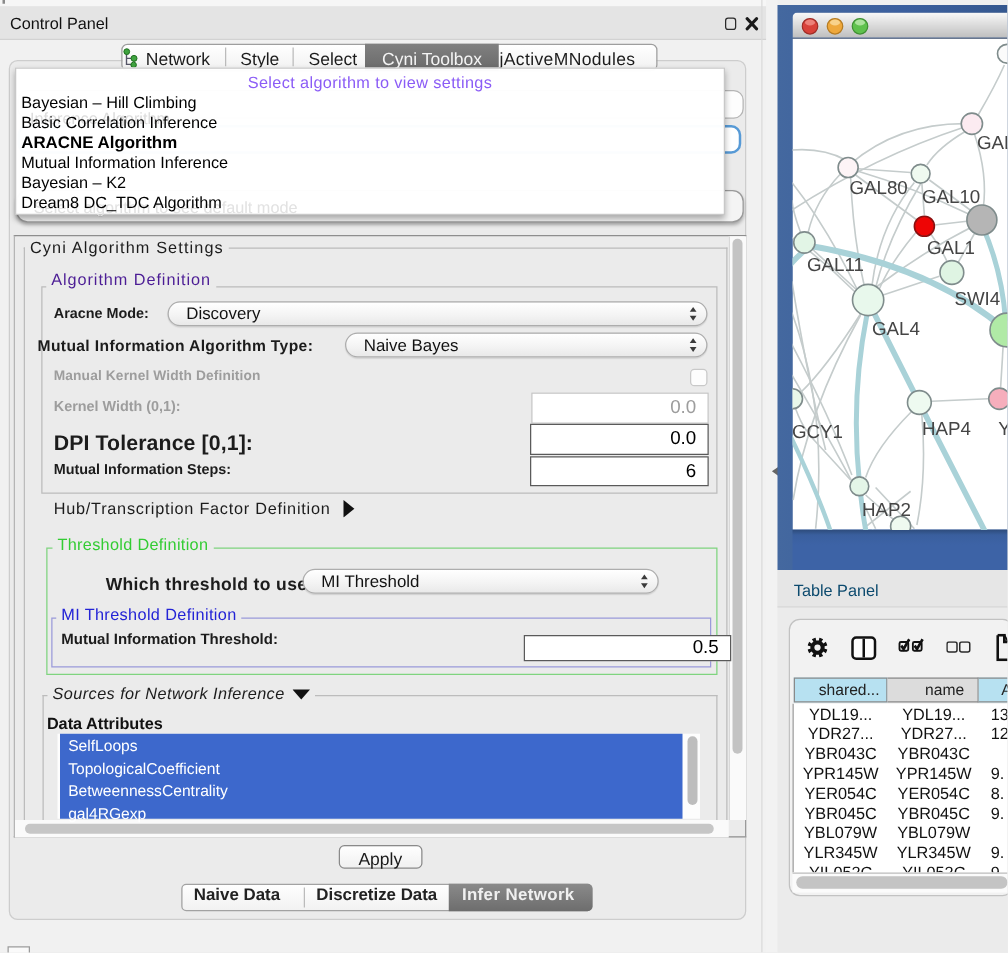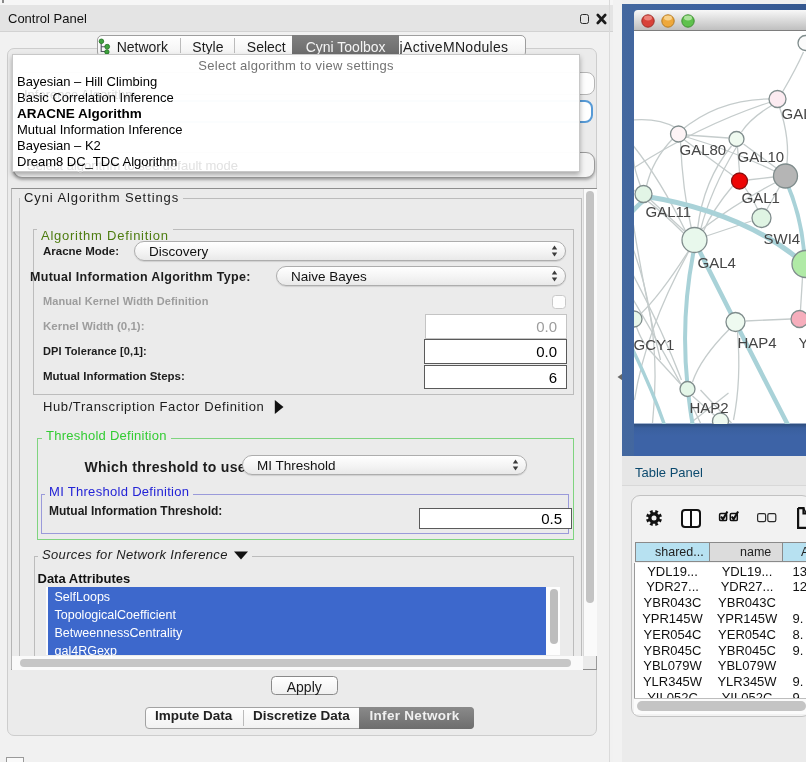--- a/index.html
+++ b/index.html
@@ -65,21 +65,21 @@
 <div class="abs" style="left:583px;top:189px;width:13.5px;height:467px;background:#fafafa;border-left:1px solid #d8d8d8;"></div>
 <div class="abs" style="left:585.5px;top:190.5px;width:8.5px;height:412px;background:#c3c3c3;border-radius:4.5px;"></div>
 
 <div class="abs" style="left:12px;top:656px;width:571px;height:13.5px;background:#fafafa;"></div>
 <div class="abs" style="left:20px;top:658.5px;width:551px;height:8.5px;background:#c6c6c6;border-radius:4.5px;"></div>
 
 <div class="abs" style="left:19px;top:198px;width:563px;height:458px;border:1px solid #bcbcbc;border-bottom:none;"></div>
 <div class="gtitle" style="left:20px;top:190px;letter-spacing:0.9px;">Cyni Algorithm Settings</div>
 
 <div class="abs" style="left:33px;top:229px;width:541px;height:166px;border:1px solid #bcbcbc;"></div>
-<div class="gtitle" style="left:37px;top:228px;color:#4d7c0f;letter-spacing:0.75px;">Algorithm Definition</div>
+<div class="gtitle" style="left:37px;top:216px;color:#4c1d95;letter-spacing:0.75px;">Algorithm Definition</div>
 
 <div class="lbl" style="position:absolute;left:43px;top:245px;font-size:11.5px;">Aracne Mode:</div>
 <div class="combo" style="left:134px;top:241px;width:432px;height:20px;">
     <span class="ctext">Discovery</span>
   <svg class="spin" style="right:7px;width:7px;height:12px;" viewBox="0 0 7 12">
       <path d="M3.5 0.5 L6.2 4.4 L0.8 4.4 Z" fill="#3a3a3a"></path>
       <path d="M3.5 11.5 L6.2 7.6 L0.8 7.6 Z" fill="#3a3a3a"></path>
     </svg>
 </div>
 
@@ -93,21 +93,21 @@
 </div>
 
 <div class="lbl dis" style="position:absolute;left:43px;top:295px;font-size:11px;letter-spacing:0.1px;">Manual Kernel Width Definition</div>
 <div class="abs" style="left:551.5px;top:294.5px;width:14px;height:14px;background:#fdfdfd;border:1.5px solid #c9c9c9;border-radius:3.5px;"></div>
 
 <div class="lbl dis" style="position:absolute;left:43px;top:319.5px;font-size:11.5px;">Kernel Width (0,1):</div>
 <div class="field" style="left:425px;top:314px;width:142px;height:24.5px;border-color:#c4c4c4;">
     <span class="v" style="color:#9d9d9d;">0.0</span>
   </div>
 
-<div class="lbl" style="position:absolute;left:43px;top:345px;font-size:11px;letter-spacing:0.1px;">DPI Tolerance [0,1]:</div>
+<div class="lbl" style="position:absolute;left:43px;top:345px;font-size:17px;letter-spacing:0.1px;">DPI Tolerance [0,1]:</div>
 <div class="field" style="left:424px;top:339px;width:143px;height:24.5px;">
     <span class="v">0.0</span>
   </div>
 
 <div class="lbl" style="position:absolute;left:43px;top:370px;font-size:11.5px;">Mutual Information Steps:</div>
 <div class="field" style="left:424px;top:364.5px;width:143px;height:24px;">
     <span class="v">6</span>
   </div>
 
 <div class="abs" style="left:43px;top:399px;font-size:13px;letter-spacing:0.6px;color:#1c1c1c;">Hub/Transcription Factor Definition</div>
@@ -123,21 +123,21 @@
     <span class="ctext">MI Threshold</span>
   <svg class="spin" style="right:7px;width:7px;height:12px;" viewBox="0 0 7 12">
       <path d="M3.5 0.5 L6.2 4.4 L0.8 4.4 Z" fill="#3a3a3a"></path>
       <path d="M3.5 11.5 L6.2 7.6 L0.8 7.6 Z" fill="#3a3a3a"></path>
     </svg>
 </div>
 
 <div class="abs" style="left:40.5px;top:494px;width:528px;height:39.5px;border:1px solid #9a9ada;"></div>
 <div class="gtitle" style="left:45px;top:484px;color:#2323d6;background:#ebebeb;letter-spacing:0.3px;">MI Threshold Definition</div>
 <div class="lbl" style="position:absolute;left:49px;top:504px;font-size:12px;">Mutual Information Threshold:</div>
-<div class="field" style="left:419px;top:507.5px;width:153px;height:21.5px;">
+<div class="field" style="left:419px;top:507.5px;width:166px;height:21.5px;">
     <span class="v">0.5</span>
   </div>
 
 <div class="abs" style="left:33.5px;top:556px;width:540px;height:100px;border:1px solid #bcbcbc;border-bottom:none;"></div>
 <div class="gtitle" style="left:38px;top:547px;letter-spacing:0.35px;font-style:italic;">Sources for Network Inference</div>
 <div class="abs" style="left:228px;top:551px;width:24px;height:10px;background:#ebebeb;"></div>
 <svg class="abs" style="left:234.3px;top:551px;" width="14" height="8.5" viewBox="0 0 14 8.5">
     <path d="M0 0.5 L14 0.5 L7 8.5 Z" fill="#111"></path>
   </svg>
 <div class="abs" style="left:37.5px;top:570.5px;font-size:13px;font-weight:bold;color:#111;">Data Attributes</div>
@@ -146,21 +146,21 @@
 <div class="abs" style="left:47.5px;top:587.3px;width:498.5px;height:67.5px;background:#3d68cc;"></div>
 <div class="abs" style="left:54.5px;top:588px;font-size:12.5px;color:#fff;line-height:18.1px;">SelfLoops<br>TopologicalCoefficient<br>BetweennessCentrality<br>gal4RGexp</div>
 <div class="abs" style="left:549.5px;top:589px;width:8.7px;height:54.5px;background:#bdbdbd;border-radius:4.5px;"></div>
 
 <div class="abs" style="left:271px;top:675.5px;width:66.5px;height:19.5px;border:1px solid #8a8a8a;border-radius:4.5px;background:linear-gradient(#ffffff,#f0f0f0);"></div>
 <div class="abs" style="left:271px;top:679px;width:66.5px;text-align:center;font-size:14px;color:#1a1a1a;">Apply</div>
 
 <div class="abs" style="left:145px;top:707px;width:329px;height:22px;background:linear-gradient(#fefefe,#f2f2f2);border:1px solid #a2a2a2;border-radius:4px;"></div>
 <div class="abs" style="left:243px;top:710px;width:1px;height:16px;background:#bbbbbb;"></div>
 <div class="abs" style="left:358.5px;top:707px;width:115.5px;height:22px;background:linear-gradient(#8a8a8a,#6d6d6d);border-radius:0 4px 4px 0;"></div>
-<div class="abs" style="left:155px;top:708px;font-size:13.5px;font-weight:bold;color:#222;">Impute Data</div>
+<div class="abs" style="left:155px;top:708px;font-size:13.5px;font-weight:bold;color:#222;">Naive Data</div>
 <div class="abs" style="left:253px;top:708px;font-size:13.5px;font-weight:bold;color:#222;">Discretize Data</div>
 <div class="abs" style="left:369.5px;top:708px;font-size:13.5px;font-weight:bold;letter-spacing:0.3px;color:#f0f0f0;">Infer Network</div>
 
 <div class="abs" style="left:5.5px;top:757px;width:18px;height:8px;background:#fafafa;border:1px solid #9a9a9a;"></div>
 
 <div class="abs" style="left:613px;top:0;width:9px;height:762px;background:#f2f2f2;"></div>
 <div class="abs" style="left:609px;top:0;width:1px;height:762px;background:#dadada;"></div>
 <svg class="abs" style="left:616.5px;top:372.5px;" width="6" height="8" viewBox="0 0 6 8">
     <path d="M5.5 0.5 L5.5 7.5 L0.5 4 Z" fill="#666"></path>
   </svg>
@@ -307,14 +307,14 @@
   <div style="position:absolute;left:75px;top:0.7px;width:75px;text-align:center;font-size:13px;color:#111;line-height:15.77px;">YDL19...<br>YDR27...<br>YBR043C<br>YPR145W<br>YER054C<br>YBR045C<br>YBL079W<br>YLR345W<br>YIL052C</div>
   <div style="position:absolute;left:158px;top:0.7px;font-size:13px;color:#111;line-height:15.77px;">13<br>12<br>&nbsp;<br>9.<br>8.<br>9.<br>&nbsp;<br>9.<br>9</div>
 </div>
 
 <div class="abs" style="left:633.5px;top:698.3px;width:172.5px;height:16px;background:#fbfbfb;border-top:1px solid #bdbdbd;"></div>
 <div class="abs" style="left:637px;top:700.5px;width:169px;height:10.5px;background:#c4c4c4;border-radius:5.5px;"></div>
 
 <div class="abs" style="left:12px;top:54px;width:568px;height:117.5px;background:rgba(255,255,255,0.975);border:1px solid #c8c8c8;box-shadow:0 3px 5px rgba(0,0,0,0.3);"></div>
 <div class="abs" style="left:24px;top:87px;font-size:13px;color:#dcdcdc;">Inference Algorithm</div>
 <div class="abs" style="left:27px;top:158px;font-size:13px;color:#e2e2e2;">Select algorithm to see default mode</div>
-<div class="abs" style="left:12px;top:58px;width:568px;text-align:center;font-size:13px;letter-spacing:0.3px;color:#737373;">Select algorithm to view settings</div>
+<div class="abs" style="left:12px;top:58px;width:568px;text-align:center;font-size:13px;letter-spacing:0.3px;color:#8b5cf6;">Select algorithm to view settings</div>
 <div class="abs" style="left:17px;top:74px;font-size:13px;color:#000;line-height:15.9px;">Bayesian – Hill Climbing<br>Basic Correlation Inference<br><span class="bold" style="font-size:13.5px;">ARACNE Algorithm</span><br>Mutual Information Inference<br>Bayesian – K2<br>Dream8 DC_TDC Algorithm</div>
 
 </body></html>

